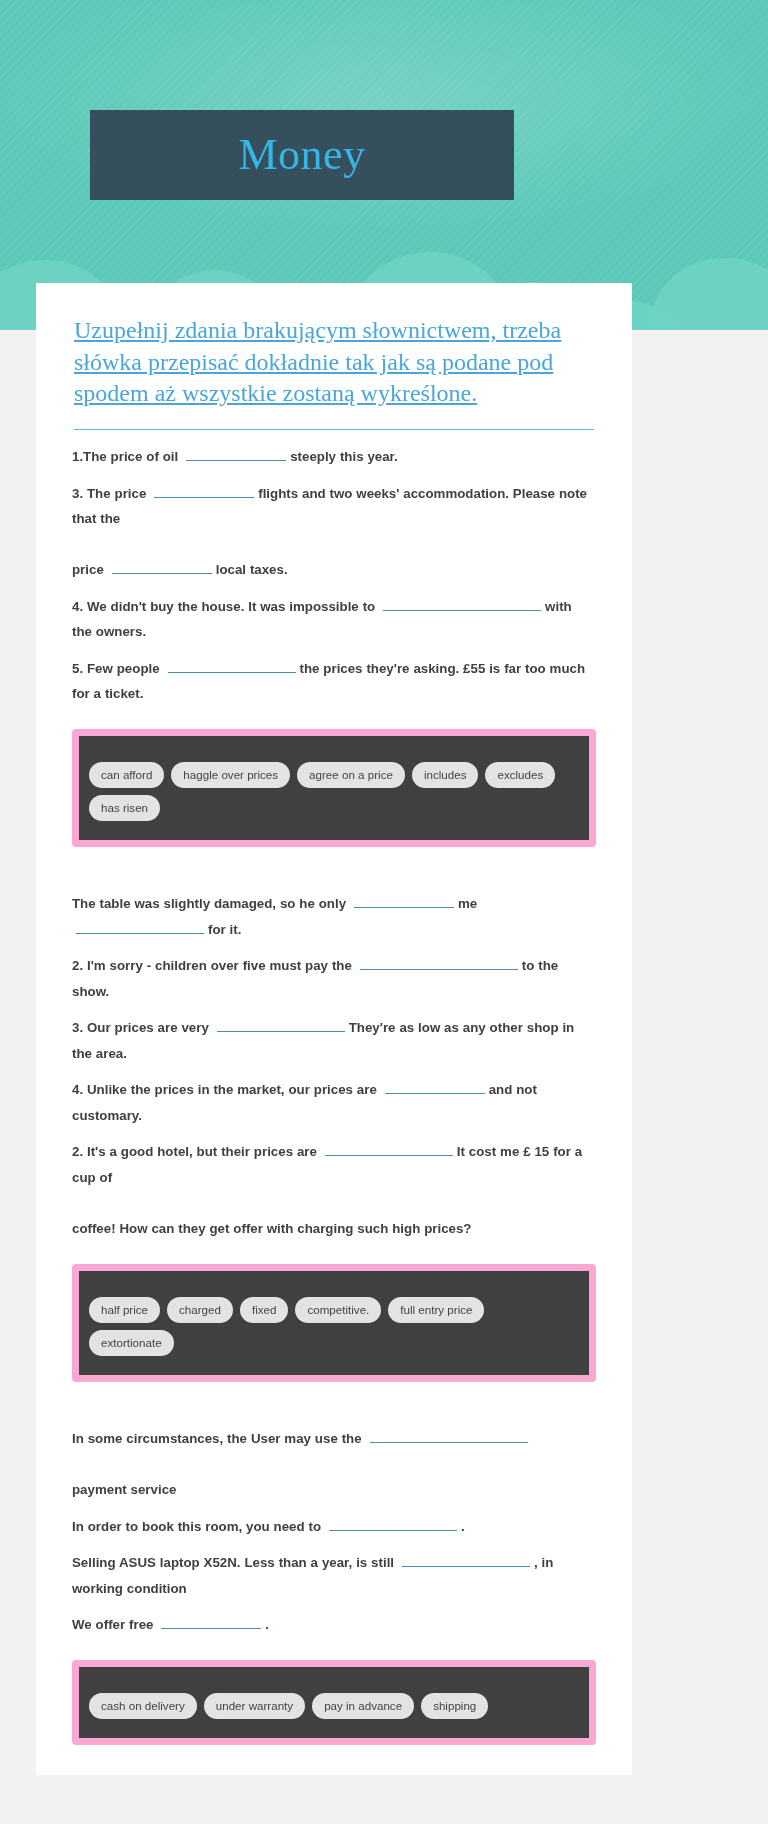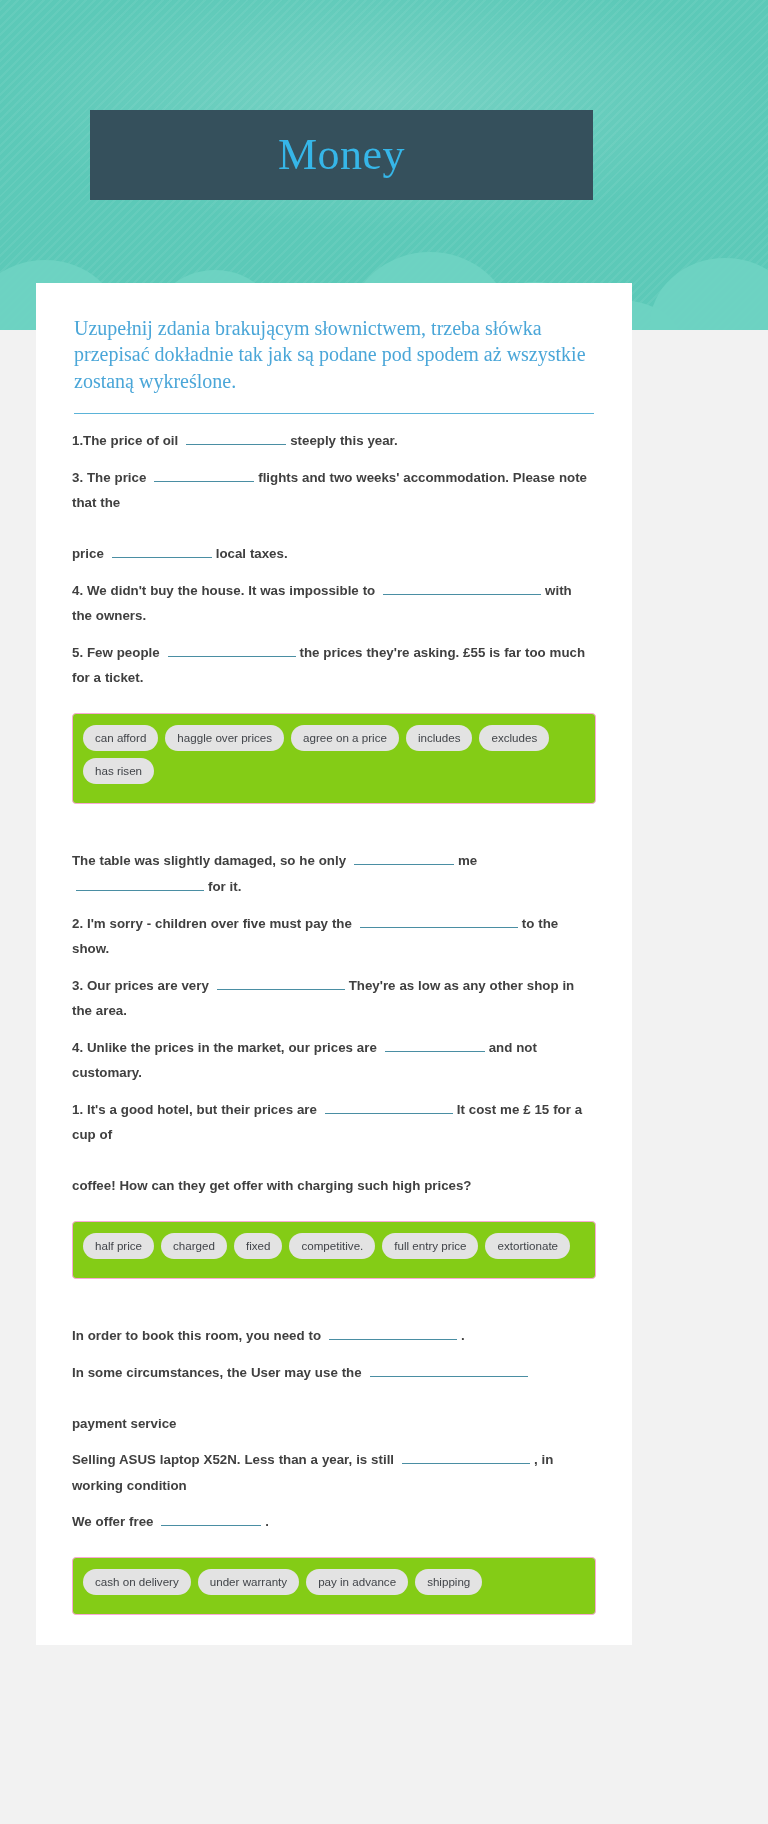--- a/index.html
+++ b/index.html
@@ -53,21 +53,21 @@
   .cloud.c5 { left: 350px;  width: 160px; height: 118px; }
   .cloud.c6 { left: 470px;  width: 130px; height: 88px;  }
   .cloud.c7 { left: 560px;  width: 120px; height: 70px;  }
   .cloud.c8 { left: 650px;  width: 150px; height: 112px; }
   .cloud.c9 { left: 210px;  width: 90px;  height: 60px;  }
 
   .title-plate {
     position: absolute;
     left: 90px;
     top: 110px;
-    width: 503px;
+    width: 424px;
     height: 90px;
     background: #35505c;
     display: flex;
     align-items: center;
     justify-content: center;
     z-index: 5;
   }
   .title-plate .title {
     font-family: "Liberation Serif", serif;
     font-size: 44px;
@@ -82,25 +82,26 @@
     left: 36px;
     top: 283px;
     width: 596px;
     background: #ffffff;
     padding: 32px 22px 30px 22px;
     z-index: 6;
   }
 
   .instructions {
     font-family: "Liberation Serif", serif;
-    font-size: 20px;
+    font-size: 24px;
     line-height: 1.32;
     color: #4aa6d8;
     margin: 0 0 19px 0;
     padding: 0 0 0 16px;
+    text-decoration: underline;
   }
   .instructions-rule {
     border: none;
     border-top: 1px solid #5bb3d8;
     margin: 10px 16px 14px 16px;
   }
 
   .qlist { padding: 0 14px; }
 
   .q {
@@ -119,25 +120,25 @@
     vertical-align: baseline;
     margin: 0 4px;
     height: 15px;
   }
   .blank.w-md  { width: 100px; }
   .blank.w-lg  { width: 128px; }
   .blank.w-xl  { width: 158px; }
 
   
   .wordbank {
-    border: 1px solid #f9a8d4;
+    border: 7px solid #f9a8d4;
     border-radius: 4px;
-    padding: 11px 10px 12px 10px;
+    padding: 26px 10px 12px 10px;
     margin: 22px 14px 0 14px;
-    background: #84cc16;
+    background: #404040;
     line-height: 0;
   }
   .pill {
     display: inline-block;
     background: #e3e3e3;
     color: #414449;
     border-radius: 14px;
     padding: 6px 12px 7px 12px;
     font-size: 11.6px;
     line-height: 1.15;
@@ -183,28 +184,28 @@
         </div>
         <div class="wordbank"><span class="pill">can afford</span><span class="pill">haggle over prices</span><span class="pill">agree on a price</span><span class="pill">includes</span><span class="pill">excludes</span><span class="pill">has risen</span></div>
       </div>
       <div class="spacer-lg"></div>
       <div class="section">
         <div class="qlist">
           <p class="q"><span>The table was slightly damaged, so he only</span> <span class="blank w-md"></span><span>me</span> <span class="blank w-lg"></span><span>for it.</span> </p>
           <p class="q"><span>2. I'm sorry - children over five must pay the</span> <span class="blank w-xl"></span><span>to the show.</span> </p>
           <p class="q"><span>3. Our prices are very</span> <span class="blank w-lg"></span><span>They're as low as any other shop in the area.</span> </p>
           <p class="q"><span>4. Unlike the prices in the market, our prices are</span> <span class="blank w-md"></span><span>and not customary.</span> </p>
-          <p class="q"><span>1. It's a good hotel, but their prices are</span> <span class="blank w-lg"></span><span>It cost me £ 15 for a cup of</span> <br><br><span>coffee! How can they get offer with charging such high prices?</span> </p>
+          <p class="q"><span>2. It's a good hotel, but their prices are</span> <span class="blank w-lg"></span><span>It cost me £ 15 for a cup of</span> <br><br><span>coffee! How can they get offer with charging such high prices?</span> </p>
         </div>
         <div class="wordbank"><span class="pill">half price</span><span class="pill">charged</span><span class="pill">fixed</span><span class="pill">competitive.</span><span class="pill">full entry price</span><span class="pill">extortionate</span></div>
       </div>
       <div class="spacer-lg"></div>
       <div class="section">
         <div class="qlist">
+          <p class="q"><span>In some circumstances, the User may use the</span> <span class="blank w-xl"></span><br><br><span>payment service</span> </p>
           <p class="q"><span>In order to book this room, you need to</span> <span class="blank w-lg"></span><span>.</span> </p>
-          <p class="q"><span>In some circumstances, the User may use the</span> <span class="blank w-xl"></span><br><br><span>payment service</span> </p>
           <p class="q"><span>Selling ASUS laptop X52N. Less than a year, is still</span> <span class="blank w-lg"></span><span>, in working condition</span> </p>
           <p class="q"><span>We offer free</span> <span class="blank w-md"></span><span>.</span> </p>
         </div>
         <div class="wordbank"><span class="pill">cash on delivery</span><span class="pill">under warranty</span><span class="pill">pay in advance</span><span class="pill">shipping</span></div>
       </div>
     </div>
 </div>
 
 </body></html>

